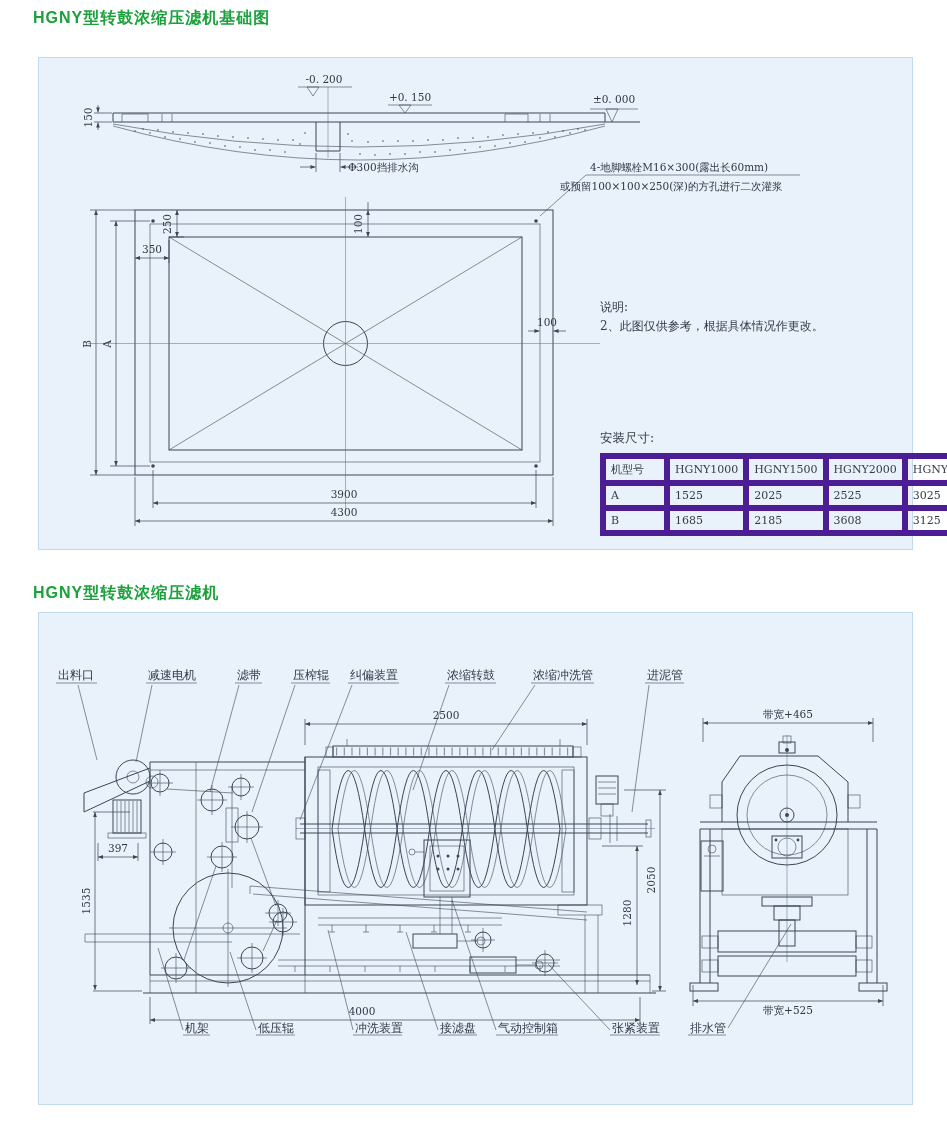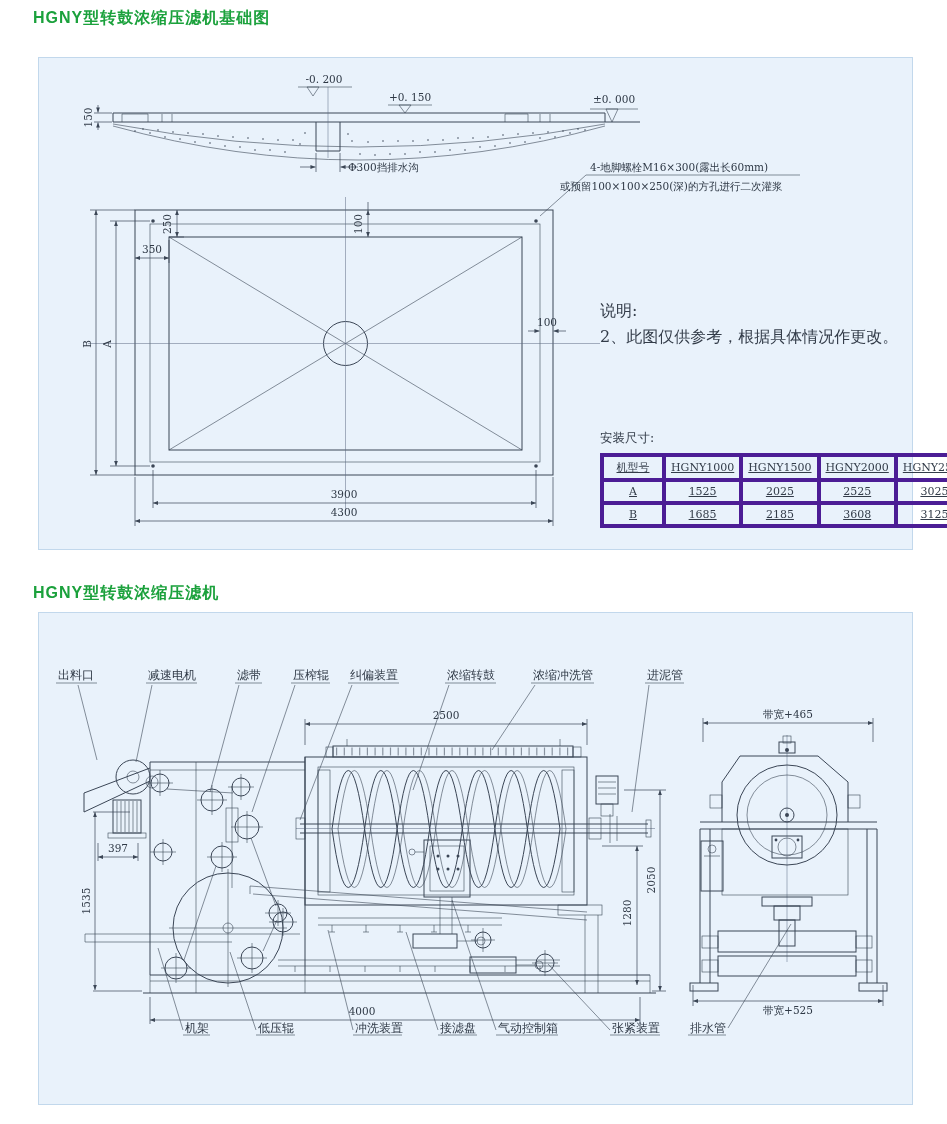--- a/index.html
+++ b/index.html
@@ -12,25 +12,25 @@
   #title2{top:583px;}
   svg.overlay{position:absolute;left:0;top:0;}
   .ln{stroke:#3b4656;stroke-width:1;fill:none;}
   .tn{stroke:#3b4656;stroke-width:.6;fill:none;}
   .cl{stroke:#5a6880;stroke-width:.5;fill:none;}
   .dim{stroke:#3b4656;stroke-width:.7;fill:none;}
   .dt{font:10.5px "DejaVu Serif",serif;fill:#2f3946;}
   .cjk{font:12px "DejaVu Serif",serif;fill:#2f3946;}
   .sol{fill:#3b4656;}
   .dots{stroke:#3b4656;stroke-width:1.6;stroke-linecap:round;fill:none;}
-  .notes{position:absolute;left:600px;top:298px;font-family:"DejaVu Serif",serif;font-size:16px;color:#333c49;line-height:1.6;white-space:nowrap;}
+  .notes{position:absolute;left:600px;top:298px;font-family:"DejaVu Serif",serif;font-size:12px;color:#333c49;line-height:1.6;white-space:nowrap;}
   .tablewrap{position:absolute;left:600px;top:430px;font-family:"DejaVu Serif",serif;color:#333c49;}
   .tablewrap .cap{font-size:12.5px;margin-bottom:6px;}
   table.dims{border-collapse:collapse;font-size:11px;}
-  table.dims td,table.dims th{border:4px solid #4c1d95;padding:3px 5px;text-align:center;font-weight:normal;min-width:48px;text-decoration:underline;}
+  table.dims td,table.dims th{border:6px solid #4c1d95;padding:3px 5px;text-align:left;font-weight:normal;min-width:48px;}
 </style>
 </head>
 <body>
 
 <div class="panel" id="panel1"></div>
 <div class="panel" id="panel2"></div>
 
 <div class="title" id="title1">HGNY型转鼓浓缩压滤机基础图</div>
 <div class="title" id="title2">HGNY型转鼓浓缩压滤机</div>
 

